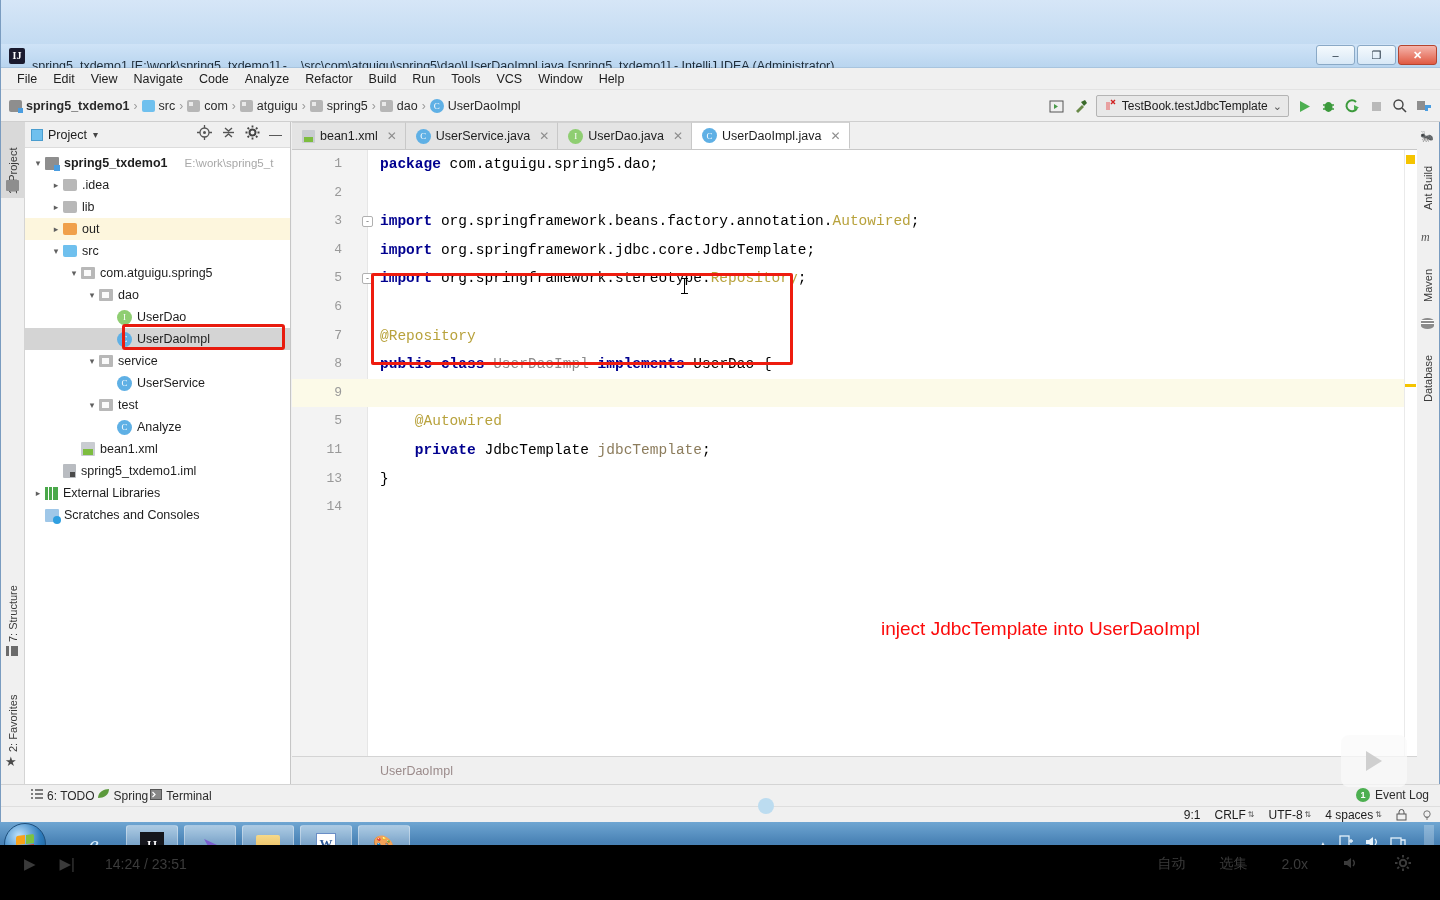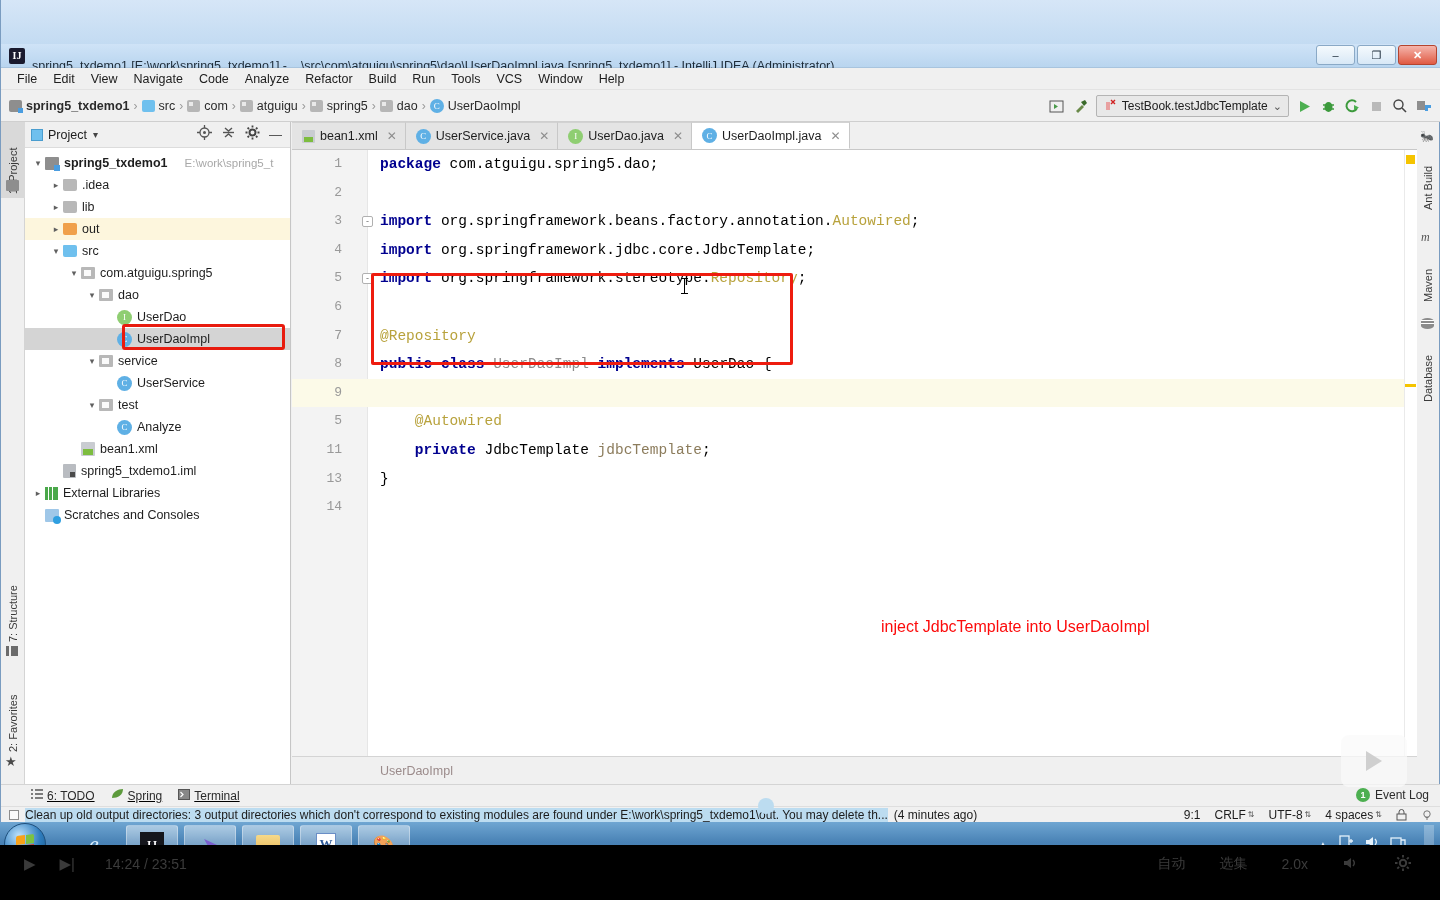--- a/index.html
+++ b/index.html
@@ -195,42 +195,41 @@
     position:absolute; border:3px solid #ee1c0f; border-radius:2px; pointer-events:none;
   }
   .caret-i {
     position:absolute; width:1px; height:16px; background:#000;
   }
   .caret-i:before, .caret-i:after{
     content:""; position:absolute; left:-3px; width:7px; height:1px; background:#000;
   }
   .caret-i:before{top:0;} .caret-i:after{bottom:0;}
   .annot-text {
-    position:absolute; color:#fc0b0b; font-size:16px;
+    position:absolute; color:#fc0b0b; font-size:19px;
     font-family:"Liberation Sans", sans-serif; white-space:nowrap;
   }
   .editor-scrollbar {
     position:absolute; right:0; top:28px; width:13px; height:606px; background:#fff;
     border-left:1px solid #eaeaea;
   }
   .mark-warn { position:absolute; right:2px; width:9px; height:9px; background:#f5c400; }
   .mark-line { position:absolute; right:1px; width:11px; height:3px; background:#f5c400; }
 
   .bc-bar {
     position:absolute; left:0; top:634px; width:1125px; height:28px;
     background:#f0f0f0; border-top:1px solid #d4d4d4; display:flex; align-items:center;
   }
   .bc-bar span { font-size:12.5px; color:#9b8b8b; margin-left:88px; }
 
   
   .bottombar {
     position:absolute; left:0; top:784px; width:1440px; height:22px;
-    background:#f0f0f0; display:flex; align-items:center; padding-left:30px; gap:16px;
+    background:#f0f0f0; display:flex; align-items:center; padding-left:30px; gap:2px;
     border-top:1px solid #d4d4d4;
-    text-decoration:underline;
   }
   .bb-item { font-size:12px; color:#2b2b2b; display:flex; align-items:center; gap:4px; }
   .eventlog {
     position:absolute; right:10px; top:784px; height:22px; display:flex; align-items:center; gap:5px;
     font-size:12px; color:#2b2b2b;
   }
   .badge-green {
     width:14px;height:14px;border-radius:50%;background:#4caf50;color:#fff;
     font-size:9px;display:flex;align-items:center;justify-content:center;font-weight:bold;
   }
@@ -731,25 +730,20 @@
         </span>
         <span>Terminal</span>
       </div>
     </div>
     <div class="eventlog">
       <span class="badge-green">1</span>
       <span>Event Log</span>
     </div>
 
     <div class="statusbar">
-      <div class="sb-msg">
-        <span class="sb-sq"></span>
-        <span class="sb-hl">Clean up old output directories: 3 output directories which don't correspond to existing modules are found under E:\work\spring5_txdemo1\out. You may delete th...</span>
-        <span>(4 minutes ago)</span>
-      </div>
       <div class="sb-right">
         <span class="it">9:1</span>
         <span class="it">
           <span>CRLF</span>
           <span class="sb-arrows">⇅</span>
         </span>
         <span class="it">
           <span>UTF-8</span>
           <span class="sb-arrows">⇅</span>
         </span>

